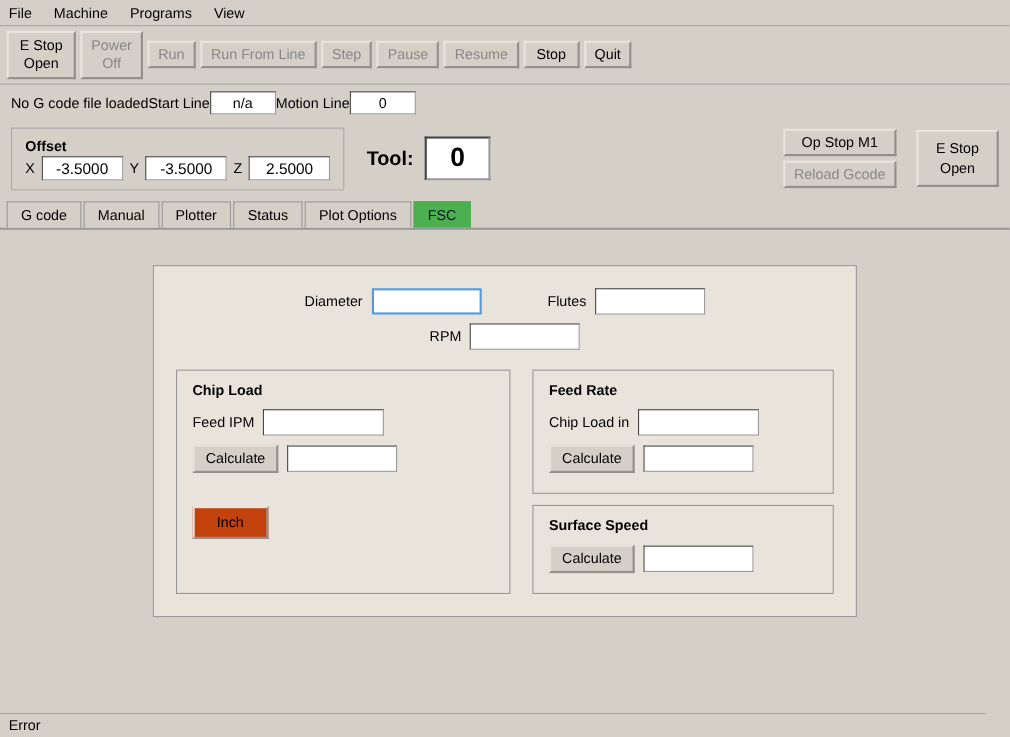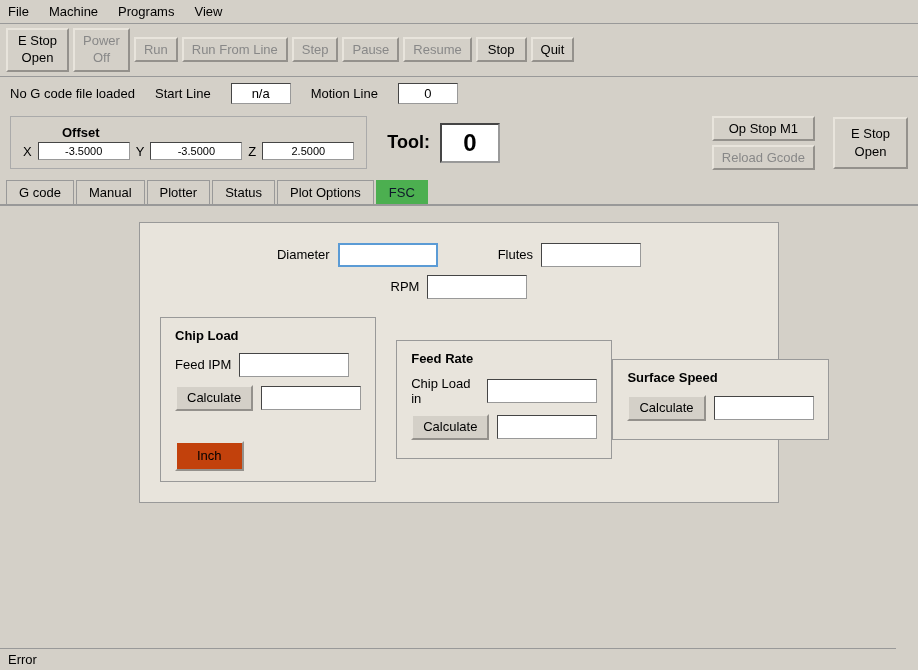--- a/index.html
+++ b/index.html
@@ -76,44 +76,42 @@
       cursor: pointer;
       line-height: 1.4;
       text-align: center;
     }
 
     
     #inforow {
       display: flex;
       align-items: center;
       padding: 6px 10px;
-      gap: 20px;
       background: #d4d0c8;
     }
     .info-field {
       background: white;
       border: 1px inset #999;
       padding: 2px 6px;
       font-size: 13px;
       min-width: 60px;
       text-align: center;
     }
     .offset-box {
       background: white;
       border: 1px inset #999;
       padding: 2px 4px;
-      font-size: 11px;
-      width: 92px;
+      font-size: 14px;
+      width: 74px;
       text-align: center;
     }
     .offset-title {
       font-size: 13px;
       font-weight: bold;
       margin-bottom: 2px;
-      margin-left: 39px;
     }
 
     
     #toolbox {
       display: flex;
       align-items: center;
       gap: 10px;
       margin-left: 10px;
     }
     .tool-label { font-size: 18px; font-weight: bold; }
@@ -153,21 +151,21 @@
     }
     .tab.active {
       background: #4caf50;
       color: #0f172a;
       border-color: #4caf50;
     }
 
     
     #content {
       background: #d4d0c8;
-      padding: 16px;
+      padding: 32px;
     }
 
     
     #fsc-panel {
       background: #e8e4dc;
       border: 1px solid #999;
       padding: 20px;
       margin: 0 auto;
       width: 640px;
     }
@@ -364,21 +362,21 @@
         </div>
         <div class="fsc-box-row">
           <button class="calc-btn">Calculate</button>
           <input class="calc-result" type="text" readonly="" style="">
         </div>
         <div style="margin-top:30px;">
           <button class="inch-btn">Inch</button>
         </div>
       </div>
 
-      <div style="display:flex; flex-direction:row; gap:0; flex:1;align-items:center;">
+      <div style="display:flex; flex-direction:column; gap:10px; flex:1;">
 
         <div class="fsc-box">
           <div class="fsc-box-title">Feed Rate</div>
           <div class="fsc-box-row">
             <span>Chip Load in</span>
             <input class="fsc-box-input" type="text" style="">
           </div>
           <div class="fsc-box-row">
             <button class="calc-btn">Calculate</button>
             <input class="calc-result" type="text" readonly="" style="">

